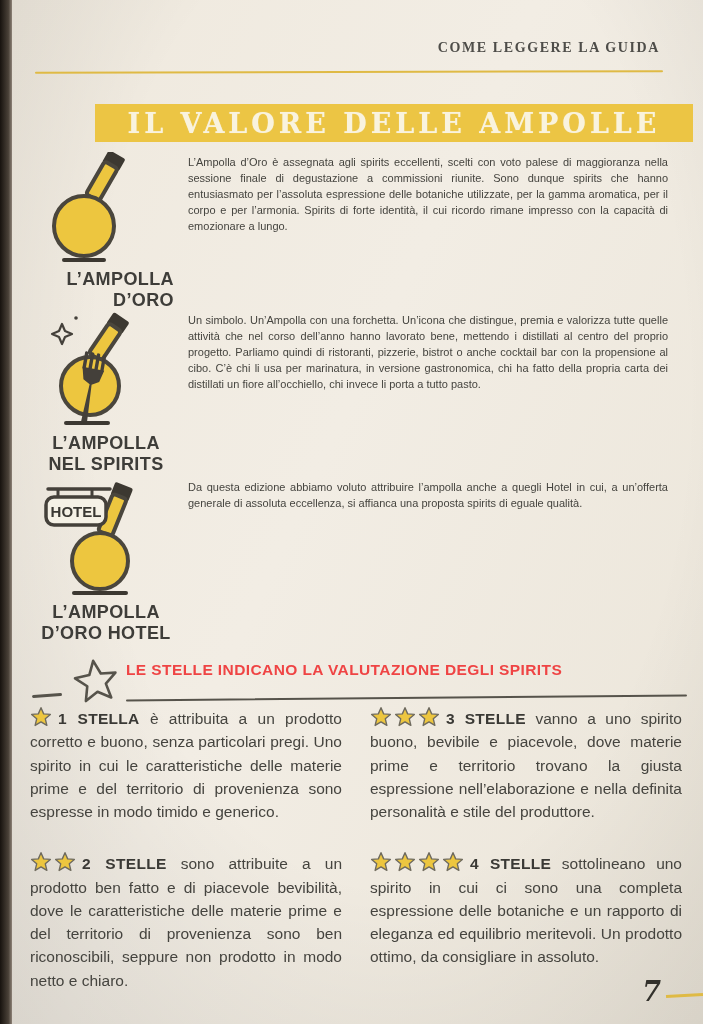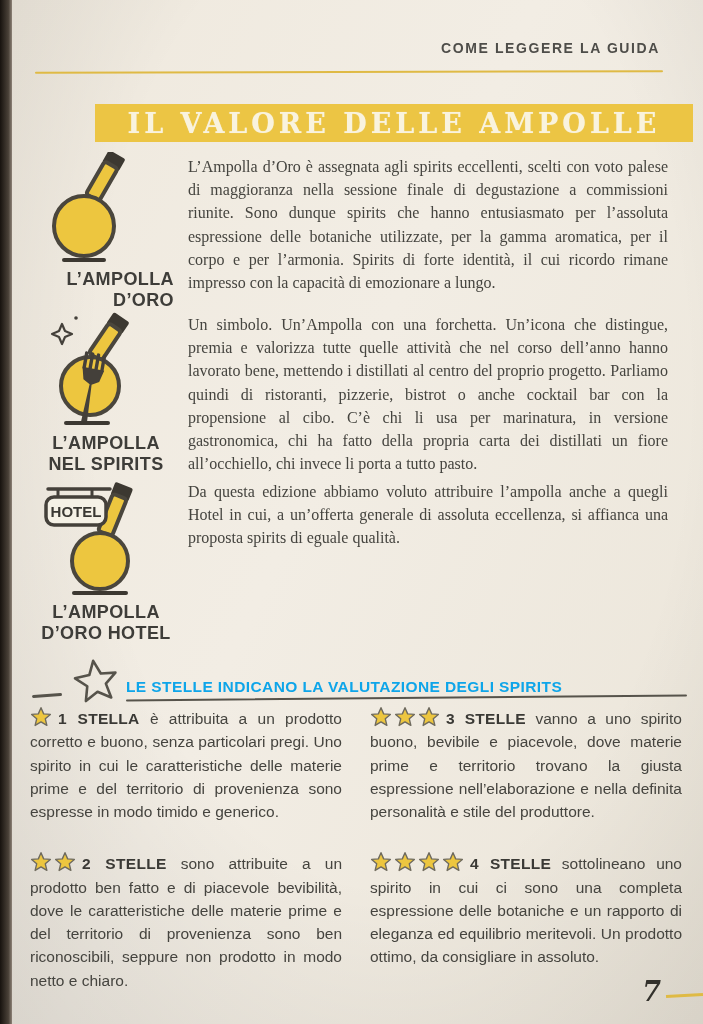--- a/index.html
+++ b/index.html
@@ -19,21 +19,21 @@
   .paper::before{
     content:"";position:absolute;inset:0;pointer-events:none;
     background:radial-gradient(ellipse at 55% 38%, rgba(0,0,0,0) 55%, rgba(0,0,0,0.10) 100%);
   }
   .edge{position:absolute;left:0;top:0;bottom:0;width:12px;
     background:linear-gradient(90deg,#17120e,#4a4138 70%,#8d8277);}
 
   
   .hdr-label{
     position:absolute;top:40px;right:43px;
-    font-size:14px;font-weight:bold;letter-spacing:1.6px;color:#4e4d49;
+    font-size:14px;font-weight:bold;letter-spacing:1.6px;color:#4e4d49;font-family:Liberation Serif, serif;
   }
   .hdr-rule{
     position:absolute;top:71px;left:35px;right:40px;height:2px;
     background:var(--rule-gold,#dfba45);transform:rotate(-0.15deg);border-radius:2px;
   }
 
   
   .banner{
     position:absolute;top:104px;left:95px;width:598px;height:38px;
     background:var(--banner-yellow,#ecc544);
@@ -51,32 +51,31 @@
   .icon-col{width:140px;display:flex;flex-direction:column;align-items:flex-start;flex:none;}
   .icon-col svg{display:block;}
   .award-label{
     margin-top:5px;font-size:18px;font-weight:bold;line-height:1.15;
     color:#3e3d39;letter-spacing:.4px;width:100%;
   }
   .award-label span{display:block;}
   .lbl-right{text-align:right;padding-right:2px;}
   .lbl-center{text-align:center;}
   .award-text{
-    flex:1;font-size:16px;line-height:1.45;text-align:justify;color:var(--ink,#45443f);
+    flex:1;font-size:11px;line-height:1.45;text-align:justify;color:var(--ink,#45443f);
     padding-top:3px;
-    font-family:Liberation Serif, serif;
   }
 
   
   .stars-head{position:absolute;top:656px;left:30px;right:16px;height:52px;}
   .dash{position:absolute;left:2px;top:38px;width:30px;height:2.5px;background:#56534b;transform:rotate(-4deg);border-radius:2px;}
   .big-star{position:absolute;left:42px;top:1px;transform:rotate(-8deg);}
   .stars-heading{
-    position:absolute;left:96px;top:22px;font-size:15.5px;font-weight:bold;
-    letter-spacing:.4px;color:#0ea5e9;white-space:nowrap;
+    position:absolute;left:96px;top:5px;font-size:15.5px;font-weight:bold;
+    letter-spacing:.4px;color:#ef4444;white-space:nowrap;
   }
   .head-rule{position:absolute;left:96px;right:0;top:41px;height:2px;background:#56534b;transform:rotate(-0.5deg);border-radius:2px;}
 
   
   .ratings{
     position:absolute;top:706px;left:30px;width:652px;
     display:grid;grid-template-columns:1fr 1fr;column-gap:16px;row-gap:10px;gap:28px;
   }
   .rating{font-size:15.5px;line-height:1.5;text-align:justify;color:var(--ink,#45443f);}
   .rating strong{font-weight:bold;color:#3a3935;letter-spacing:.3px;}

